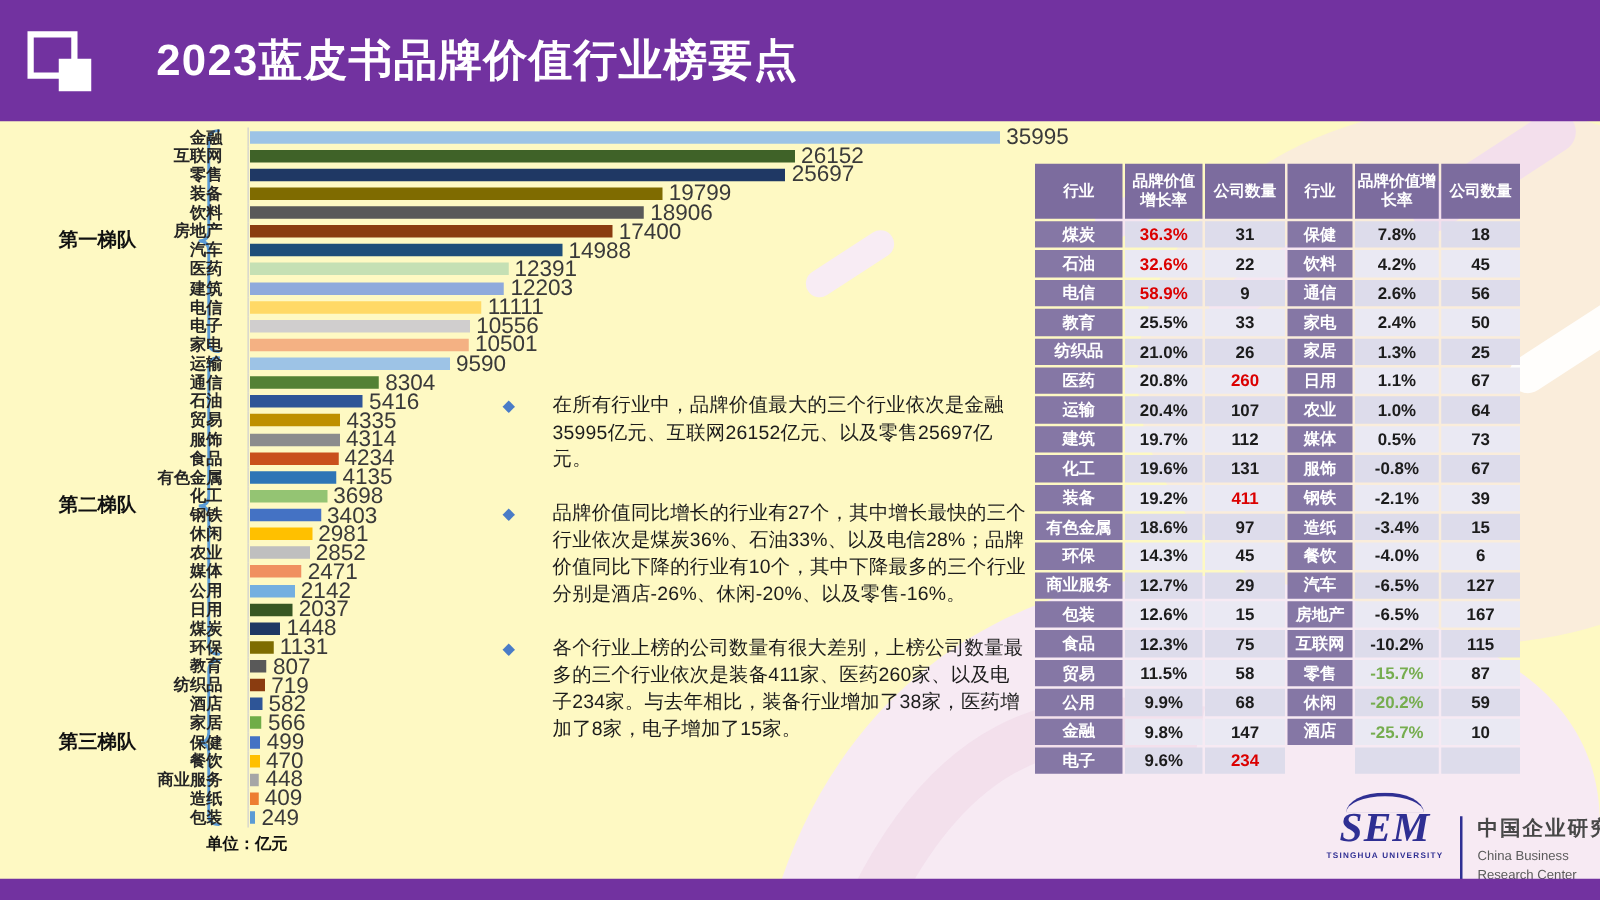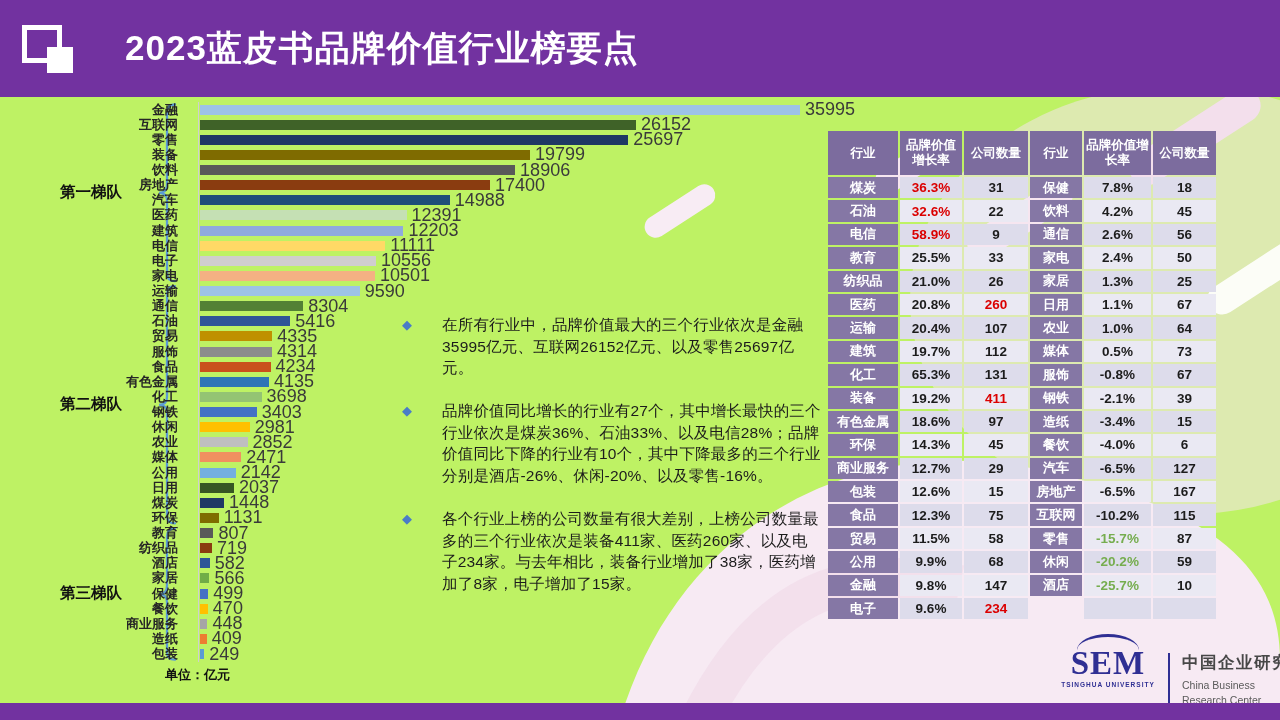--- a/index.html
+++ b/index.html
@@ -1,32 +1,32 @@
 <!DOCTYPE html>
 <html><head>
 <meta charset="utf-8">
 <style>
   html,body { margin:0; padding:0; background:#fff; }
   .slide {
     position:relative; width:1280px; height:720px; overflow:hidden;
-    background:#bef264; font-family:"Liberation Sans", sans-serif;
+    background:#fef9c3; font-family:"Liberation Sans", sans-serif;
   }
   
   .bg-decor { position:absolute; left:0; top:0; z-index:0; pointer-events:none; }
   
   .header { position:absolute; left:0; top:0; width:1280px; height:97px; background:#7232A0; z-index:3; }
   .squares-icon { position:absolute; left:22px; top:23px; width:54px; height:52px; }
   .sq-outline { position:absolute; left:0; top:2px; width:30px; height:28px; border:5px solid #fff; }
   .sq-solid   { position:absolute; left:25px; top:24px; width:26px; height:26px; background:#fff; }
   .title { position:absolute; left:125px; top:25px; font-size:35px; font-weight:bold; color:#fff; letter-spacing:1px; }
   
   .footer-bar { position:absolute; left:0; bottom:0; width:1280px; height:17px; background:#7232A0; z-index:3; }
   
   .chart { position:absolute; left:35px; top:102px; width:810px; height:590px; z-index:2; }
-  .tier-labels { position:absolute; left:16px; top:0; width:80px; height:562px; }
+  .tier-labels { position:absolute; left:3px; top:0; width:80px; height:562px; }
   .tier-label { position:absolute; left:0; width:80px; text-align:center; font-weight:bold; font-size:15.5px; color:#111; white-space:nowrap; }
   .braces { position:absolute; left:118px; top:0; }
   .chart-rows { position:absolute; left:85px; top:0; }
   .bar-row { height:15.14px; display:flex; align-items:center; }
   .bar-label { flex:0 0 58px; display:flex; justify-content:flex-end; font-weight:bold; font-size:13px; color:#262626; white-space:nowrap; }
   .bar-area { margin-left:20px; border-left:1px solid #CFCFCF; padding-left:1px; width:600px; height:100%; display:flex; align-items:center; }
   .bar { height:10px; flex:0 0 auto; }
   .bar-value { margin-left:5px; font-size:18px; color:#3A3A3A; white-space:nowrap; }
   .unit-label { position:absolute; left:130px; top:564px; font-size:13px; font-weight:bold; color:#111; }
   
@@ -47,21 +47,21 @@
   .ind.blank { background:transparent; }
   .val { display:flex; align-items:center; justify-content:center; font-weight:bold; font-size:13.5px; color:#1C1C1C; }
   .val.b0 { background:#DDDCEB; }
   .val.b1 { background:#EAE9F3; }
   .val.red { color:#DB0000; }
   .val.green { color:#76AD4F; }
   
   .logos { position:absolute; left:1060px; top:634px; display:flex; align-items:center; z-index:2; }
   .sem-block { width:96px; text-align:center; color:#2F2F93; }
   .sem-arc { margin:0 auto -3px auto; width:62px; height:13px; border-top:3px solid #2F2F93; border-radius:50% 50% 0 0 / 100% 100% 0 0; }
-  .sem-word { font-family:"Liberation Serif", serif; font-weight:bold; font-size:33px; line-height:1.0; letter-spacing:1px; }
+  .sem-word { font-family:"Liberation Serif", serif; font-weight:bold; font-size:33px; line-height:1.0; letter-spacing:1px;font-style:italic; }
   .sem-en { font-size:6.5px; font-weight:bold; letter-spacing:1px; margin-top:1px; }
   .sem-cn { font-size:12px; font-weight:bold; letter-spacing:2.5px; margin-top:21px; white-space:nowrap; }
   .logo-divider { width:2px; height:54px; background:#2F2F93; margin:0 12px; }
   .cbrc-cn { font-size:16.5px; font-weight:bold; color:#474747; letter-spacing:1.5px; margin-bottom:4px; white-space:nowrap; }
   .cbrc-en { font-size:10.5px; color:#5A5A5A; line-height:1.45; }
 </style>
 </head>
 <body>
 
 <div class="slide">
@@ -424,21 +424,21 @@
        <div class="ind ">农业</div>
        <div class="val b0 ">1.0%</div>
        <div class="val b0">64</div>
       <div class="ind">建筑</div>
        <div class="val b1 ">19.7%</div>
        <div class="val b1 ">112</div>
        <div class="ind ">媒体</div>
        <div class="val b1 ">0.5%</div>
        <div class="val b1">73</div>
       <div class="ind">化工</div>
-       <div class="val b0 ">65.3%</div>
+       <div class="val b0 ">19.6%</div>
        <div class="val b0 ">131</div>
        <div class="ind ">服饰</div>
        <div class="val b0 ">-0.8%</div>
        <div class="val b0">67</div>
       <div class="ind">装备</div>
        <div class="val b1 ">19.2%</div>
        <div class="val b1 red">411</div>
        <div class="ind ">钢铁</div>
        <div class="val b1 ">-2.1%</div>
        <div class="val b1">39</div>

